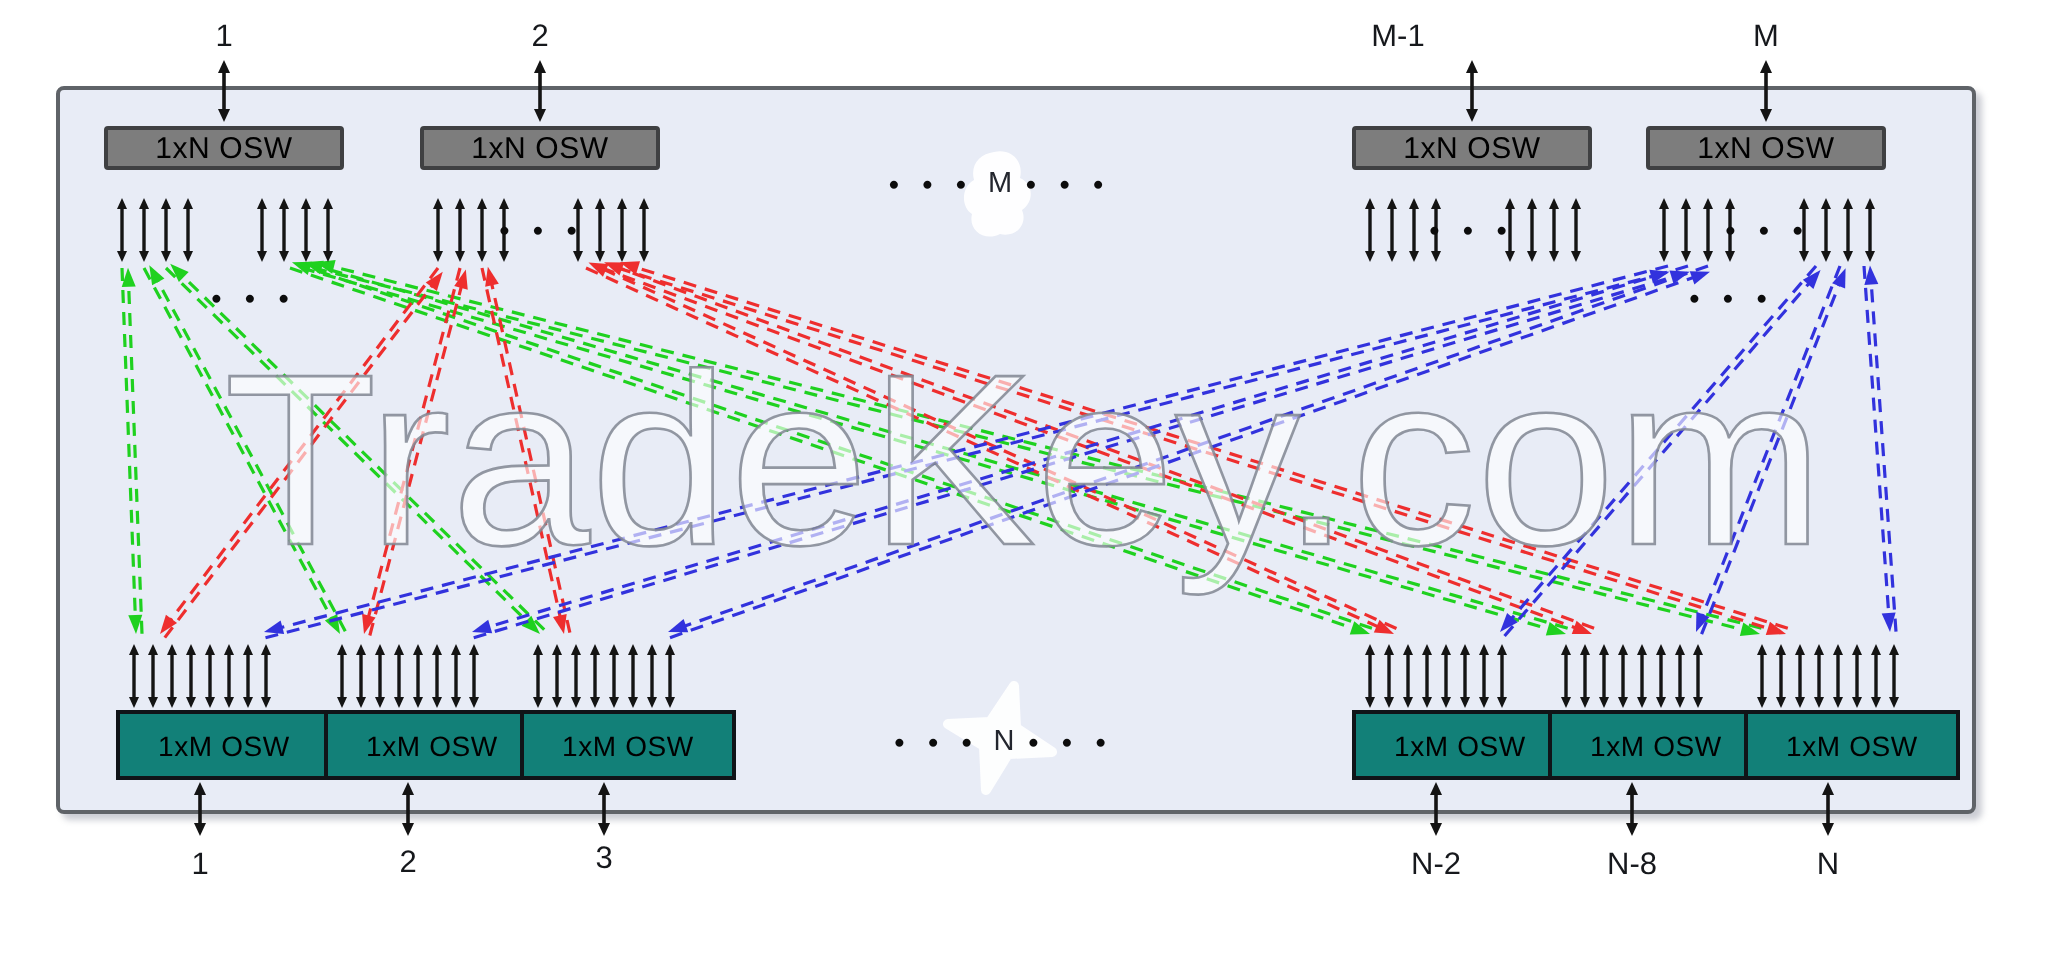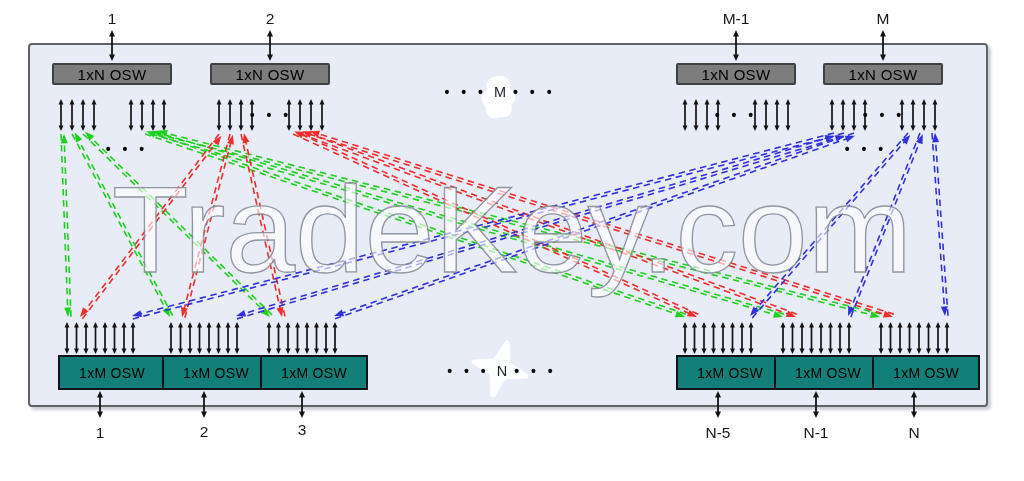--- a/index.html
+++ b/index.html
@@ -383,21 +383,21 @@
                C492,121 484,115 486,107 C480,103 481,93 487,90 C485,82 490,77 497,76 Z" fill="#ffffff" opacity="0.95"></path>
     </g>
     <g>
       <path d="M526,376 L504,377 L493,395 L492,373 L474,362 L495,361 L507,343 L508,364 Z" fill="#ffffff" stroke="#ffffff" stroke-width="5" stroke-linejoin="round" opacity="0.95"></path>
     </g>
     <text class="wm" x="112" y="272" textLength="800" lengthAdjust="spacingAndGlyphs">TradeKey.com</text>
   </svg>
 
   <div class="lbl" style="left:112px;top:19px">1</div>
   <div class="lbl" style="left:270px;top:19px">2</div>
-  <div class="lbl" style="left:736px;top:19px">M-1</div>
+  <div class="lbl" style="left:699px;top:19px">M-1</div>
   <div class="lbl" style="left:883px;top:19px">M</div>
 
   <div class="box topbox" style="left: 52px; background: rgb(125, 125, 125); border-color: rgb(63, 64, 66); color: rgb(0, 0, 0);">
       <span>1xN OSW</span>
     </div>
   <div class="box topbox" style="left: 210px; background: rgb(125, 125, 125); border-color: rgb(63, 64, 66); color: rgb(0, 0, 0);">
       <span>1xN OSW</span>
     </div>
   <div class="box topbox" style="left: 676px; background: rgb(125, 125, 125); border-color: rgb(63, 64, 66); color: rgb(0, 0, 0);">
       <span>1xN OSW</span>
@@ -421,22 +421,22 @@
   <div class="box botbox" style="left: 774px; background: rgb(18, 128, 120); border-color: rgb(16, 20, 24); color: rgb(0, 0, 0);">
       <span>1xM OSW</span>
     </div>
   <div class="box botbox" style="left: 872px; background: rgb(18, 128, 120); border-color: rgb(16, 20, 24); color: rgb(0, 0, 0);">
       <span>1xM OSW</span>
     </div>
 
   <div class="lbl" style="left:100px;top:433px">1</div>
   <div class="lbl" style="left:204px;top:432px">2</div>
   <div class="lbl" style="left:302px;top:430px">3</div>
-  <div class="lbl" style="left:718px;top:433px">N-5</div>
-  <div class="lbl" style="left:816px;top:433px">N-1</div>
+  <div class="lbl" style="left:718px;top:433px">N-2</div>
+  <div class="lbl" style="left:816px;top:433px">N-8</div>
   <div class="lbl" style="left:914px;top:433px">N</div>
 
   <div class="midrow" style="left:500px;top:92px">
     <span class="d">• • •</span>
     <span class="m">M</span>
     <span class="d">• • •</span>
   </div>
   <div class="midrow" style="left:502px;top:371px">
     <span class="d">• • •</span>
     <span class="m">N</span>

